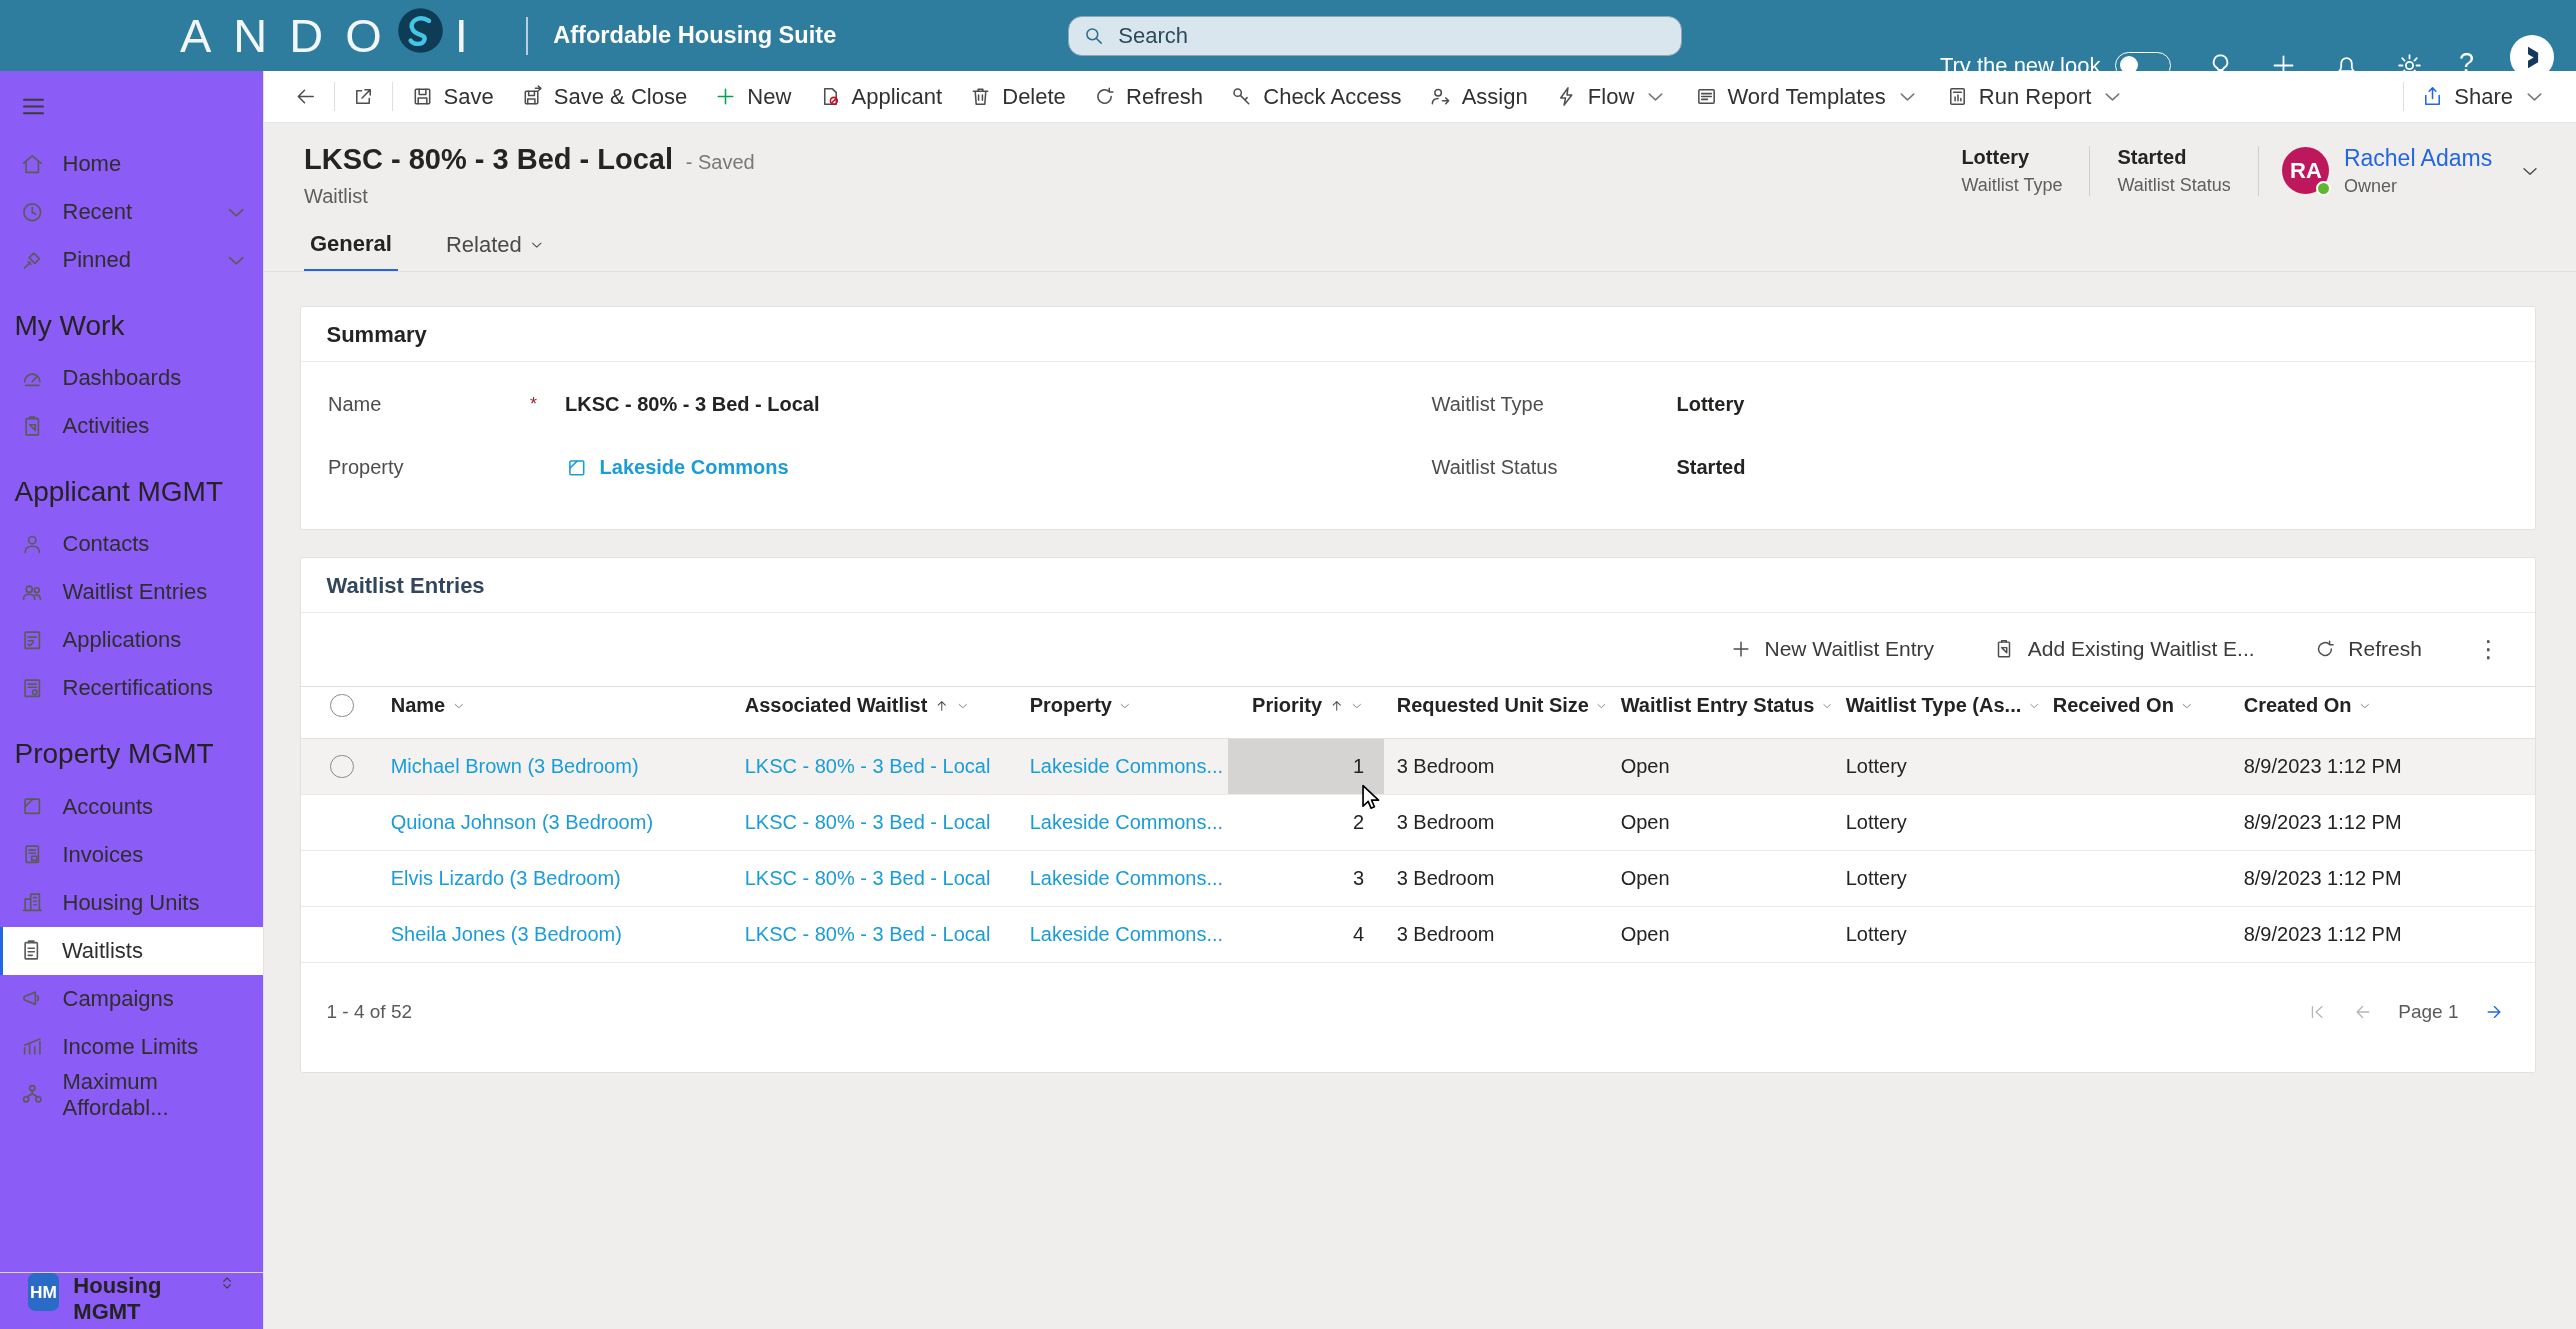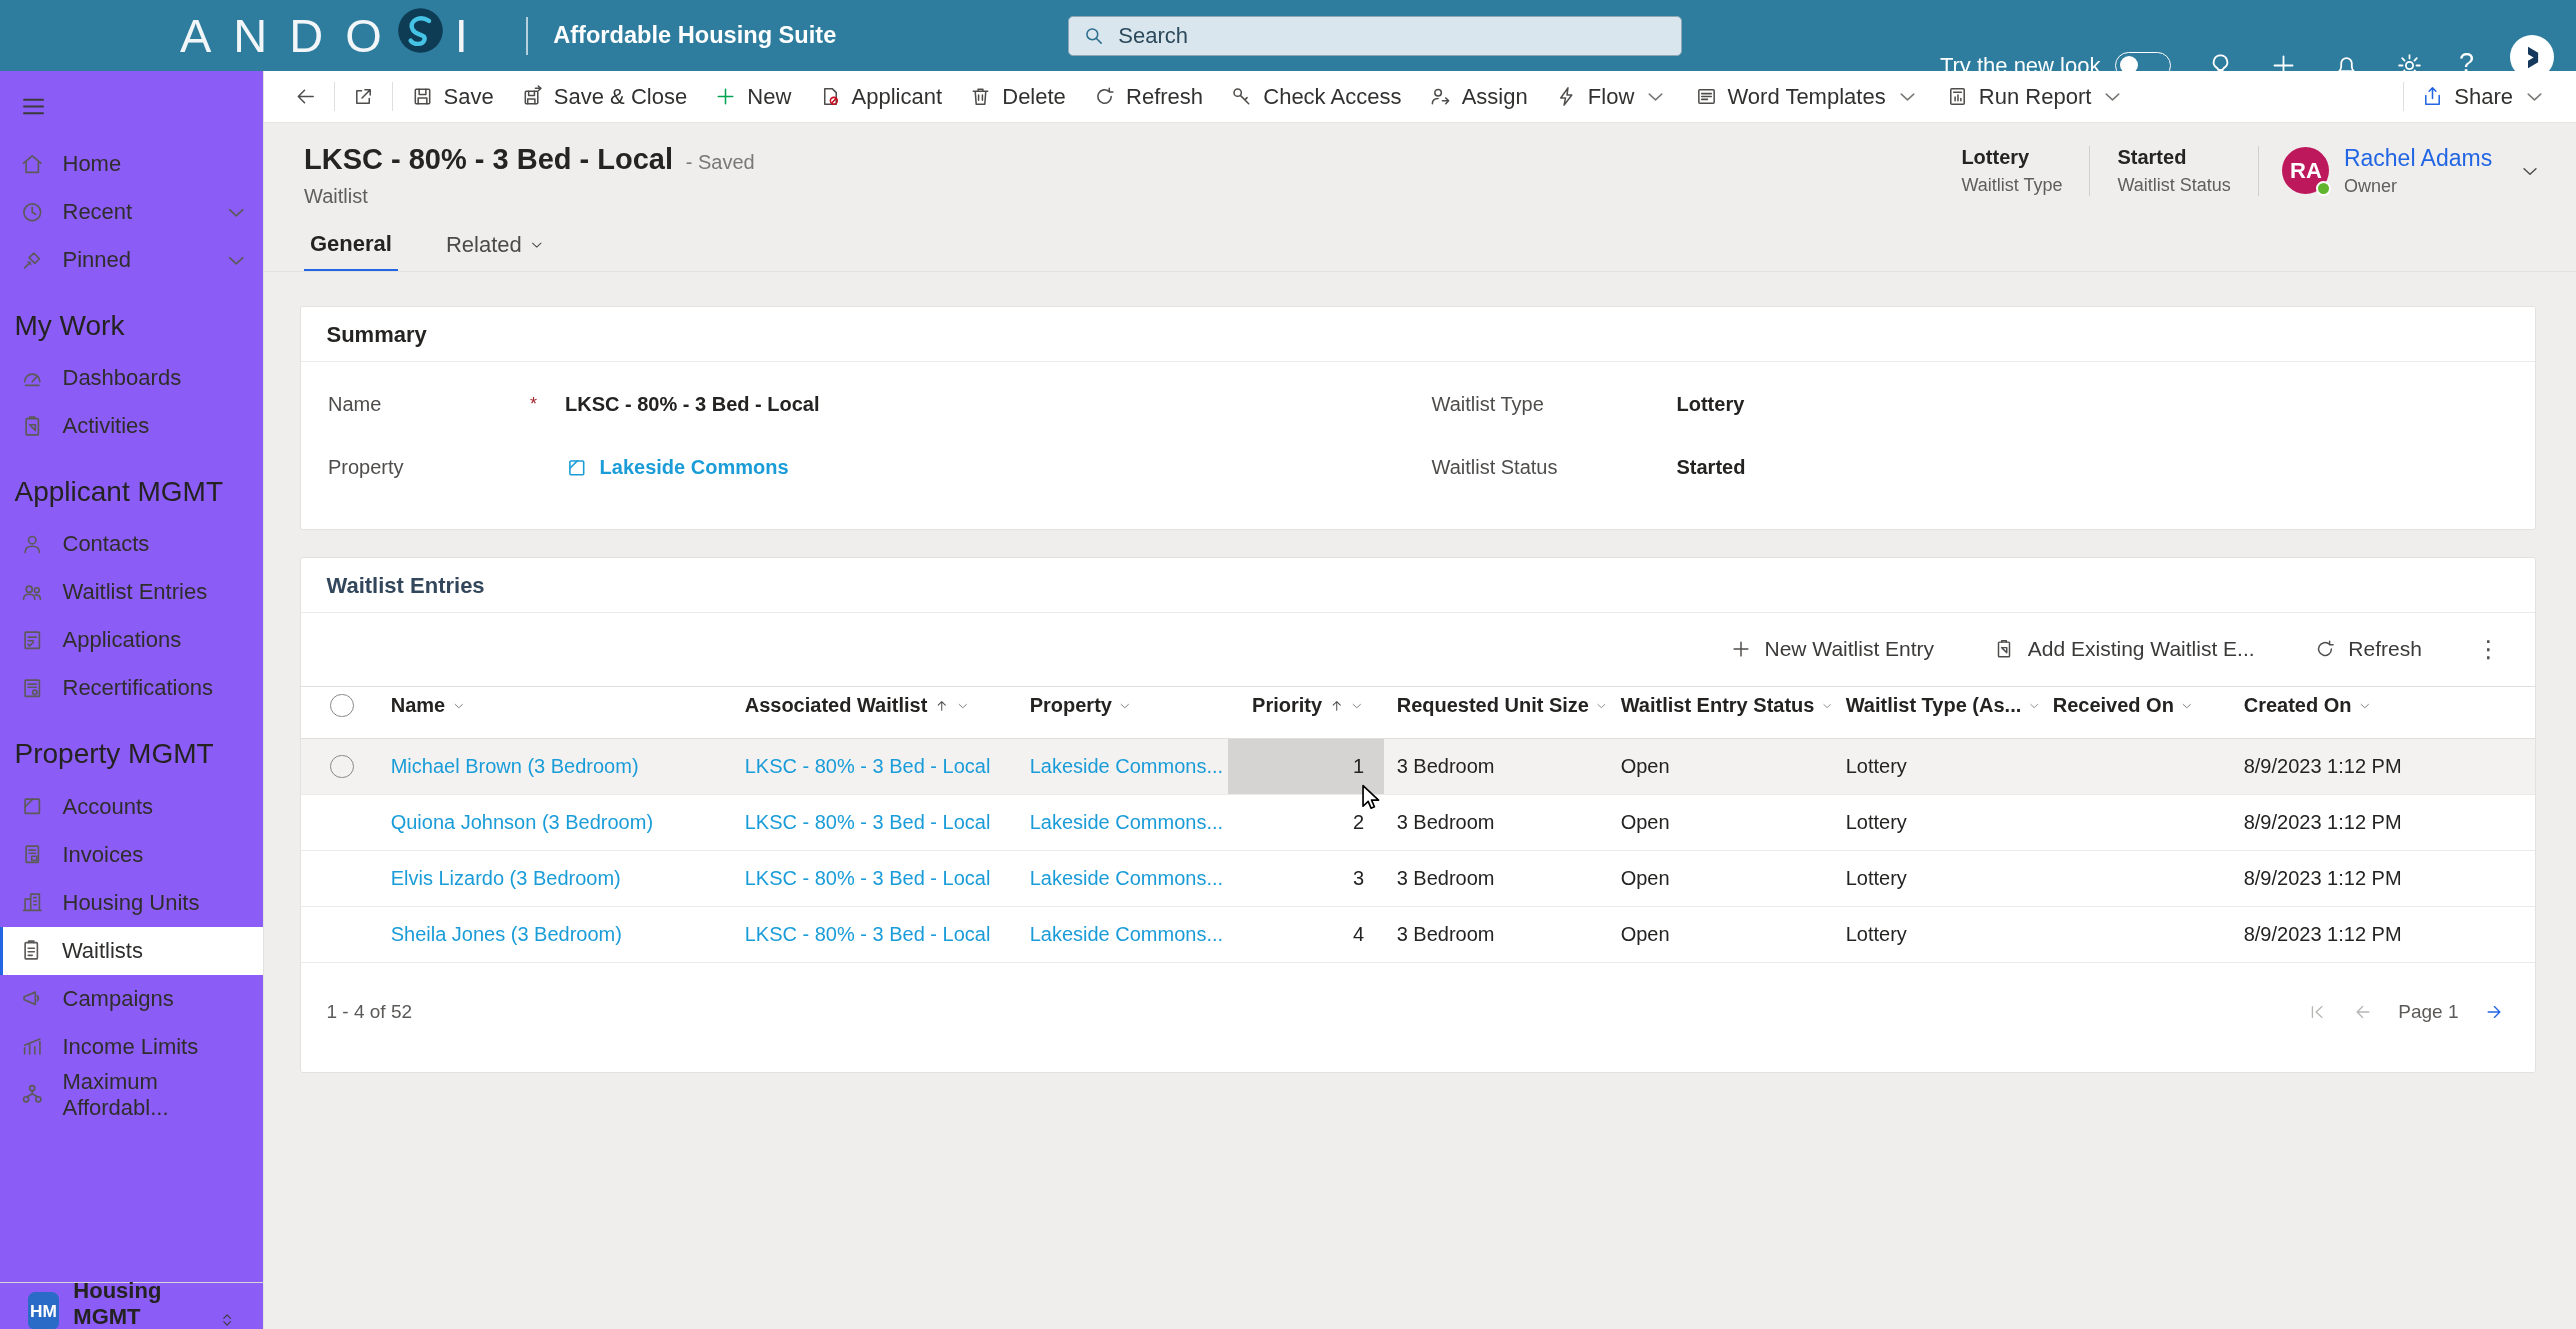--- a/index.html
+++ b/index.html
@@ -6,41 +6,41 @@
     font-family:"Liberation Sans",sans-serif;background:#efeeed;position:relative}
   *{box-sizing:border-box}
   .ic{stroke:currentColor;fill:none;stroke-width:1.6;stroke-linecap:round;stroke-linejoin:round;display:block}
 
   
   .topbar{position:absolute;left:0;top:0;right:0;height:71px;background:#2e7d9e;color:#fff;display:flex;align-items:center}
   .logo{display:flex;align-items:center;padding-left:180px;font-size:47px;letter-spacing:22px;color:#f3f6f8}
   .logo .swirl{margin:0 9px 0 -9px}
   .app-divider{width:1.8px;height:38px;background:rgba(255,255,255,.65);margin:0 25.5px 0 36px}
   .app-name{font-size:23.6px;font-weight:700}
-  .search{position:absolute;left:1068px;top:15.5px;width:614px;height:40px;background:#d9e6ee;border:0.9px solid #8fa6b4;border-radius:5px;display:flex;align-items:center;padding:0 12.7px;gap:11px;color:#2c4a5c}
+  .search{position:absolute;left:1068px;top:15.5px;width:614px;height:40px;background:#d9e6ee;border:0.9px solid #8fa6b4;border-radius:14px;display:flex;align-items:center;padding:0 12.7px;gap:11px;color:#2c4a5c}
   .search input{flex:1;background:transparent;border:none;outline:none;font-family:inherit;font-size:22px;color:#2c4a5c}
   .search input::placeholder{color:#2c4a5c;opacity:1}
   .tb-right{position:absolute;right:22px;top:2px;height:77px;display:flex;align-items:flex-end;gap:36px}
   .newlook{display:flex;align-items:center;gap:14.5px;font-size:22px}
   .toggle{width:56px;height:27px;border:1.8px solid #fff;border-radius:15.5px;position:relative}
   .toggle .knob{position:absolute;left:3.6px;top:2.7px;width:18px;height:18px;border-radius:50%;background:#fff}
   .tb-btn{background:none;border:none;color:#fff;padding:0;display:flex}
   .help-glyph{font-size:27px;color:#fff}
   .d365{width:44px;height:44px;border-radius:50%;background:#fff;display:flex;align-items:center;justify-content:center}
 
   
   .sidebar{position:absolute;left:0;top:71px;bottom:0;width:264px;background:#8b5cf6;border-right:0.9px solid #e3e1df;display:flex;flex-direction:column}
   .burger{background:none;border:none;color:#3b3a39;padding:22px 0 5.5px 20px;display:flex}
   .nav{flex:1;overflow:hidden;padding-top:14.5px}
   .nav-item{display:flex;align-items:center;height:48px;padding:0 14.5px 0 20px;gap:18px;font-size:22px;color:#2f2e2d}
   .nav-item .ic{width:24.5px;height:24.5px;color:#5c5a58;flex:none}
   .nav-item .chev{margin-left:auto;color:#5c5a58}
   .nav-item.active{background:#fff;border-left:3.6px solid #2266e3;padding-left:16.4px}
   .group{font-size:28px;font-weight:400;color:#242322;padding:25.5px 0 12.7px 14.5px}
-  .sb-footer{height:48px;border-top:0.9px solid #d8d6d4;display:flex;align-items:flex-end;gap:14.5px;padding:0 28px}
+  .sb-footer{height:58px;border-top:0.9px solid #d8d6d4;display:flex;align-items:flex-start;gap:14.5px;padding:0 28px}
   .hm-badge{width:38px;height:38px;border-radius:7.3px;background:#2b6bc8;color:#fff;font-weight:700;font-size:17.3px;display:flex;align-items:center;justify-content:center}
   .sb-footer .flabel{font-size:22px;font-weight:700;color:#242322}
   .sb-footer .updown{margin-left:auto;color:#3b3a39}
 
   
   .main{position:absolute;left:264px;top:71px;right:0;bottom:0}
   .cmdbar{height:52px;background:#fff;display:flex;align-items:center;padding:0 16.4px;border-bottom:0.9px solid #e6e4e2}
   .cmd{display:flex;align-items:center;gap:10px;padding:0 13.6px;height:100%;font-size:22px;color:#323130;background:none;border:none;font-family:inherit;white-space:nowrap}
   .cmd .ic{width:23px;height:23px;color:#4f4d4b}
   .cmd .chev{color:#7a7875}

